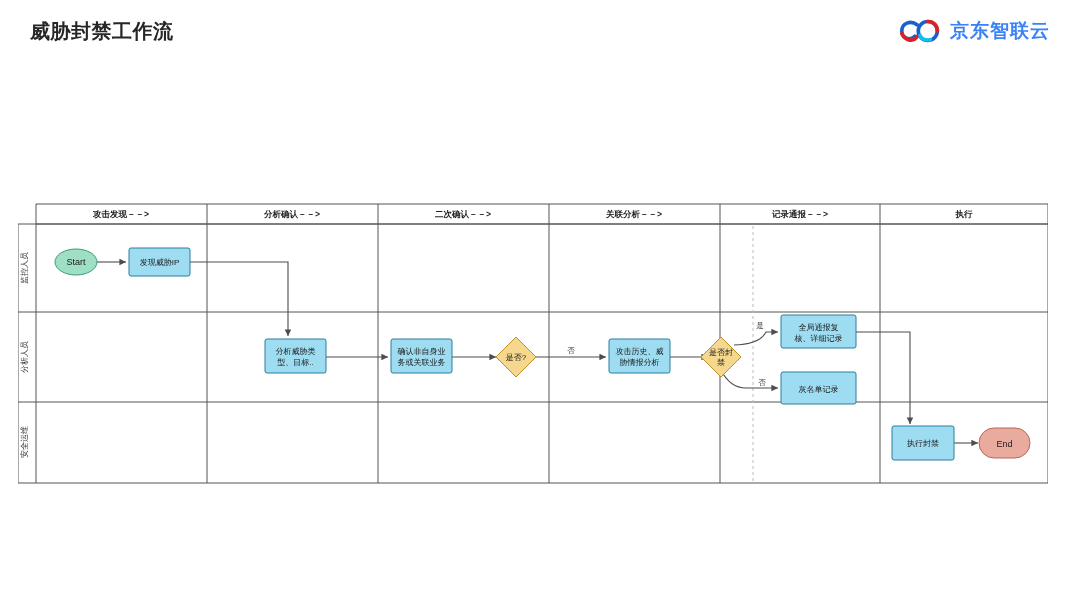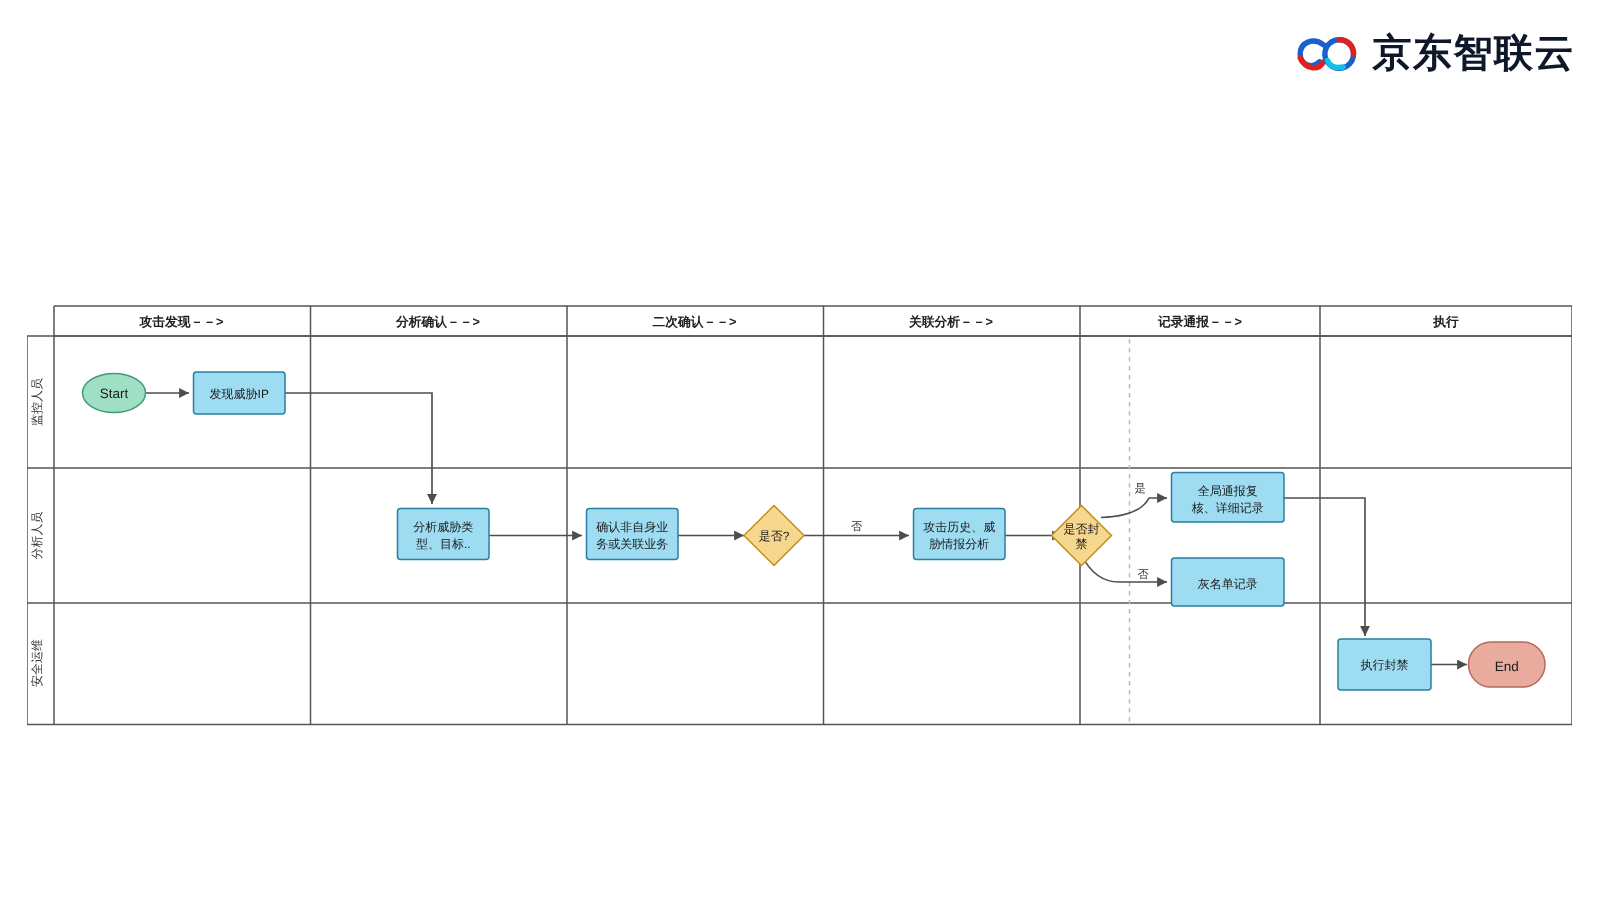--- a/index.html
+++ b/index.html
@@ -31,23 +31,23 @@
   }
   .brand {
     position: absolute;
     right: 30px; top: 18px;
     display: flex;
     align-items: center;
     gap: 9px;
   }
   .brand-mark { width: 42px; height: 26px; display: block; }
   .brand-text {
-    font-size: 26px;
+    font-size: 19px;
     font-weight: bold;
-    color: #0f172a;
+    color: #3b82f6;
     white-space: nowrap;
     letter-spacing: 1px;
   }
 
   
   #diagram {
     position: absolute;
     left: 18px; top: 202px;
     width: 922px; height: 283px;
   }
@@ -79,20 +79,21 @@
   }
   .grid-line { stroke: #555555; stroke-width: 1; fill: none; }
   .dashed-line { stroke: #bbbbbb; stroke-width: 1; stroke-dasharray: 3 3; fill: none; }
   .flow-edge { stroke: #4d4d4d; stroke-width: 1.1; fill: none; }
 </style>
 </head>
 <body>
 
 <div id="page">
 
+  <div class="page-title">威胁封禁工作流</div>
 
   <div class="brand">
     <svg class="brand-mark" viewBox="0 0 48 30">
       <path d="M21 8 C13 2, 3 6, 3 15 C3 23, 12 27, 18 21" fill="none" stroke="#1a5fd0" stroke-width="4.2" stroke-linecap="round"></path>
       <path d="M3 18 C7 27, 17 28, 21 21" fill="none" stroke="#e02020" stroke-width="4.2" stroke-linecap="round"></path>
       <circle cx="33" cy="15" r="11" fill="none" stroke="#1a5fd0" stroke-width="4.2"></circle>
       <path d="M33 4 C40 4, 44 9, 44 15" fill="none" stroke="#e02020" stroke-width="4.2" stroke-linecap="round"></path>
       <path d="M24 20 C26 25, 31 26, 36 25" fill="none" stroke="#11c1e8" stroke-width="4.2" stroke-linecap="round"></path>
     </svg>
     <span class="brand-text">京东智联云</span>

